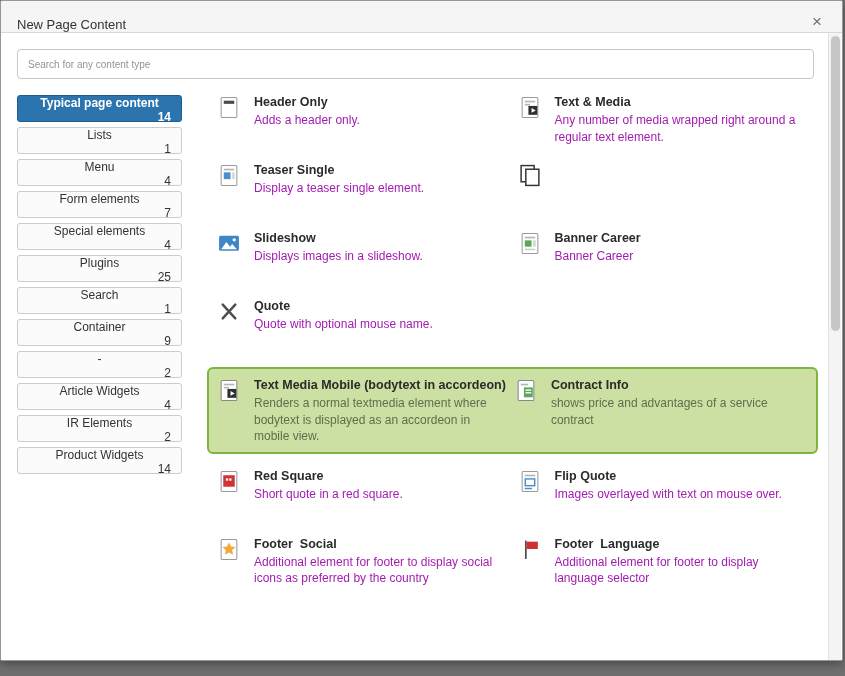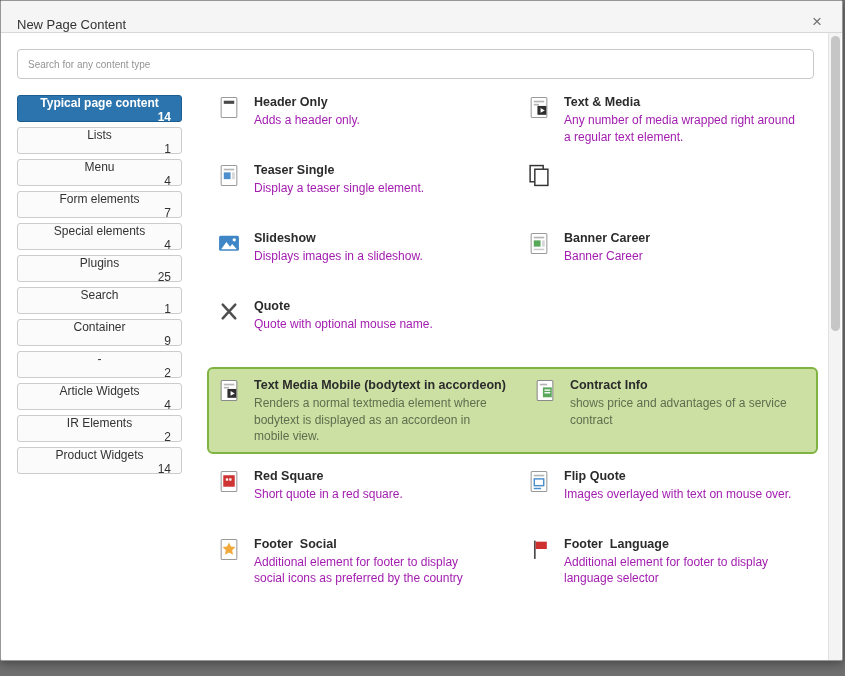--- a/index.html
+++ b/index.html
@@ -48,21 +48,21 @@
     background: #fbfbfb; margin-bottom: 5px;
     font-size: 12px; color: #333; cursor: pointer; flex-direction: column;
   }
   .tab .count { margin-left: auto; }
   .tab.active {
     background: #2b74ad; border-color: #1d5d8f;
     color: #fff; font-weight: bold;
   }
   .content { flex: 1; margin-left: 35px; }
   .row {
-    display: grid; grid-template-columns: 1fr 1fr; column-gap: 23px;
+    display: grid; grid-template-columns: 1fr 1fr; column-gap: 4px;
     margin-bottom: 17px; min-height: 51px;
   }
   .row.hl {
     background: #cce0a3;
     border: 2px solid #7fb442;
     border-radius: 6px;
     padding: 9px 20px 7px 8px;
     margin: 2px -4px 15px -10px;
     min-height: 82px;
   }

